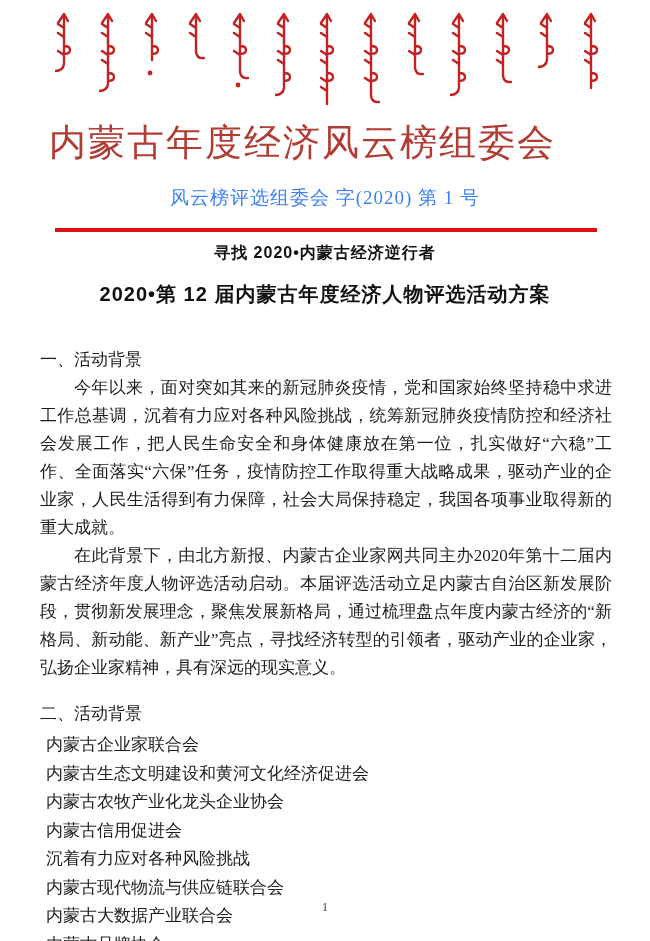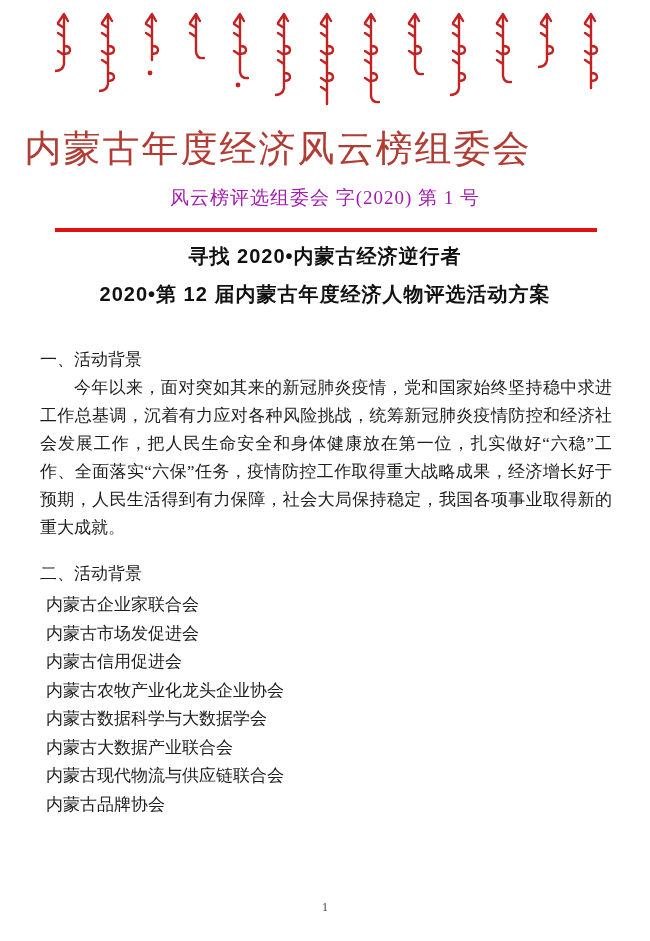--- a/index.html
+++ b/index.html
@@ -10,43 +10,43 @@
     font-family:"Liberation Serif","DejaVu Serif",serif;
     color:#1e1e1e;
     overflow:hidden;
   }
   .banner{
     position:absolute;top:12px;left:55px;width:545px;height:112px;
     display:flex;justify-content:space-between;align-items:flex-start;
   }
   .banner .mcol{flex:0 0 auto;}
   .org-title{
-    position:absolute;top:124px;left:0;width:556px;
-    text-align:center;
+    position:absolute;top:118px;left:0;width:556px;
+    text-align:right;
     font-size:37px;
     letter-spacing:2px;
     font-weight:400;
     white-space:nowrap;
   }
   .doc-number{
     position:absolute;top:185px;left:0;width:650px;
     text-align:center;
     font-size:19px;
     letter-spacing:1px;
-    color:#a21caf;
+    color:#3b82f6;
   }
   .red-rule{
     position:absolute;top:228px;left:55px;width:542px;height:4px;
     border:none;margin:0;padding:0;
   }
   .doc-title-1{
     position:absolute;top:243px;left:0;width:650px;
     text-align:center;
     font-family:"Liberation Sans","DejaVu Sans",sans-serif;
-    font-weight:bold;font-size:20px;letter-spacing:1px;
+    font-weight:bold;font-size:16px;letter-spacing:1px;
     color:#111;
   }
   .doc-title-2{
     position:absolute;top:281px;left:0;width:650px;
     text-align:center;
     font-family:"Liberation Sans","DejaVu Sans",sans-serif;
     font-weight:bold;font-size:20px;letter-spacing:1px;
     color:#111;
   }
   .body-text{
@@ -128,31 +128,32 @@
 
 <div class="red-rule" style="background: rgb(224, 17, 17);"></div>
 
 <div class="doc-title-1">寻找 2020•内蒙古经济逆行者</div>
 <div class="doc-title-2">2020•第 12 届内蒙古年度经济人物评选活动方案</div>
 
 <div class="body-text">
   <div class="section">
     <div class="section-heading">一、活动背景</div>
     <div id="para-container">
-        <p class="para">今年以来，面对突如其来的新冠肺炎疫情，党和国家始终坚持稳中求进工作总基调，沉着有力应对各种风险挑战，统筹新冠肺炎疫情防控和经济社会发展工作，把人民生命安全和身体健康放在第一位，扎实做好“六稳”工作、全面落实“六保”任务，疫情防控工作取得重大战略成果，经济增长好于预期，人民生活得到有力保障，社会大局保持稳定，我国各项事业取得新的重大成就。</p>
+        <p class="para">今年以来，面对突如其来的新冠肺炎疫情，党和国家始终坚持稳中求进工作总基调，沉着有力应对各种风险挑战，统筹新冠肺炎疫情防控和经济社会发展工作，把人民生命安全和身体健康放在第一位，扎实做好“六稳”工作、全面落实“六保”任务，疫情防控工作取得重大战略成果，驱动产业的企业家，人民生活得到有力保障，社会大局保持稳定，我国各项事业取得新的重大成就。</p>
+        <p class="para">在此背景下，由北方新报、内蒙古企业家网共同主办2020年第十二届内蒙古经济年度人物评选活动启动。本届评选活动立足内蒙古自治区新发展阶段，贯彻新发展理念，聚焦发展新格局，通过梳理盘点年度内蒙古经济的“新格局、新动能、新产业”亮点，寻找经济转型的引领者，驱动产业的企业家，弘扬企业家精神，具有深远的现实意义。</p>
       </div>
   </div>
   <div class="section section-2">
     <div class="section-heading">二、活动背景</div>
     <ul class="org-list" id="org-list">
         <li>内蒙古企业家联合会</li>
-        <li>内蒙古市场发促进会</li>
+        <li>内蒙古生态文明建设和黄河文化经济促进会</li>
+        <li>内蒙古农牧产业化龙头企业协会</li>
         <li>内蒙古信用促进会</li>
-        <li>内蒙古农牧产业化龙头企业协会</li>
-        <li>内蒙古数据科学与大数据学会</li>
+        <li>沉着有力应对各种风险挑战</li>
+        <li>内蒙古现代物流与供应链联合会</li>
         <li>内蒙古大数据产业联合会</li>
-        <li>内蒙古现代物流与供应链联合会</li>
         <li>内蒙古品牌协会</li>
       </ul>
   </div>
 </div>
 
 <div class="page-number">1</div>
 
 </body></html>

